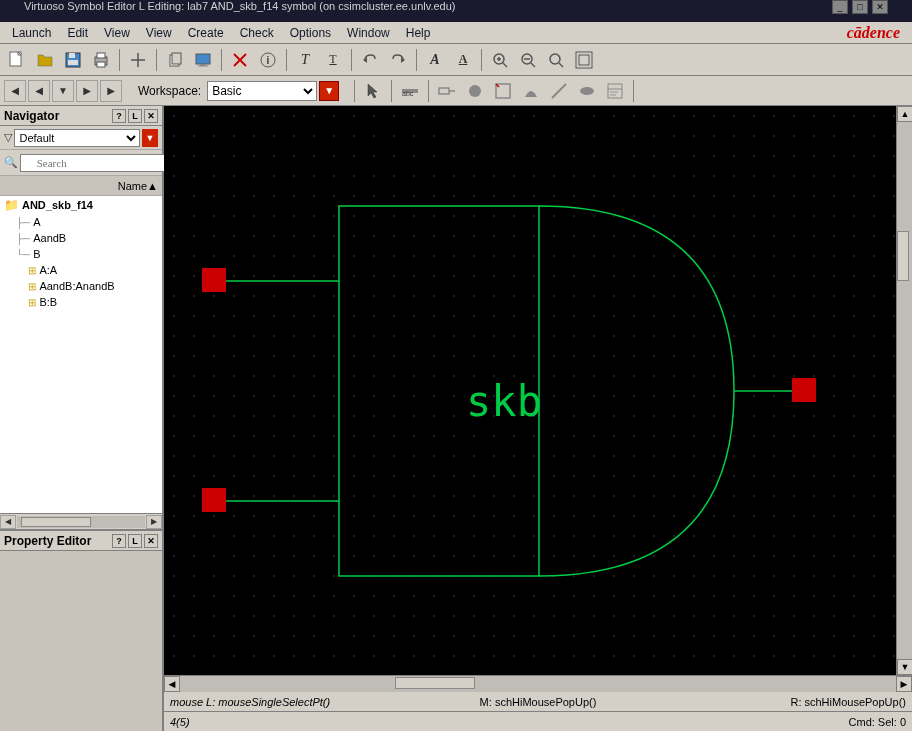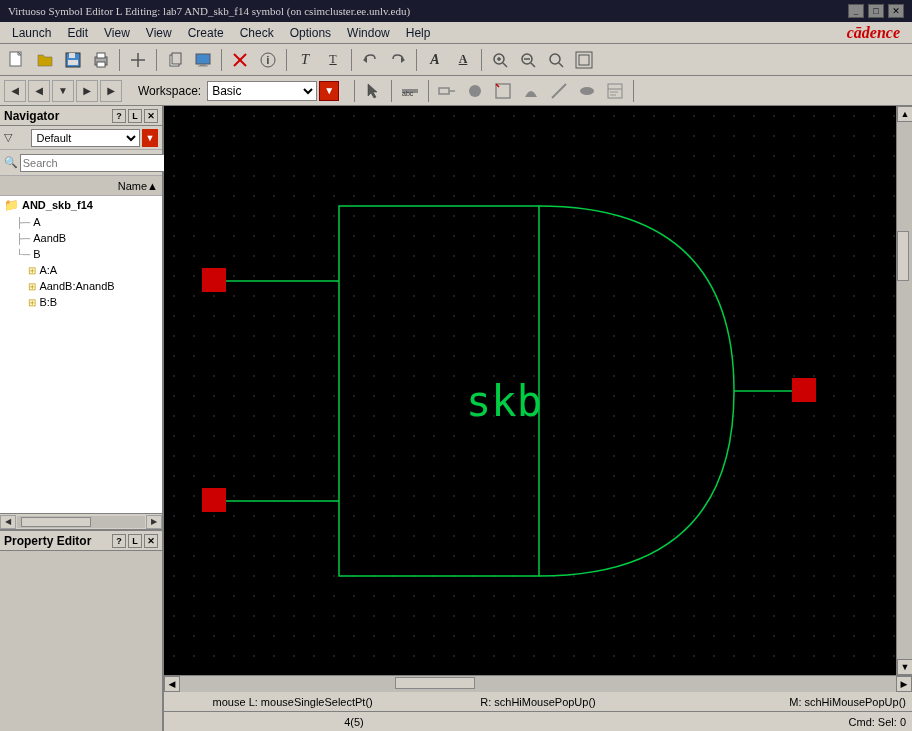--- a/index.html
+++ b/index.html
@@ -4,25 +4,23 @@
   <style>
     * { margin: 0; padding: 0; box-sizing: border-box; }
     body { width: 912px; height: 731px; overflow: hidden; font-family: Arial, sans-serif; font-size: 12px; background: #c0c0c0; }
 
     
     #title-bar {
       background: #1a1a2e;
       color: #d0d0d0;
       height: 22px;
       display: flex;
-      align-items: center;
-      padding: 0 8px;
+      padding: 0 24px;
       justify-content: space-between;
       font-size: 11px;
-      font-family: Liberation Serif, serif;
     }
     #title-bar .title-text { flex: 1; }
     #title-bar .win-controls { display: flex; gap: 4px; }
     #title-bar .win-btn {
       width: 16px; height: 14px; background: #888; border: 1px solid #555;
       font-size: 9px; display: flex; align-items: center; justify-content: center; cursor: pointer; color: #000;
     }
 
     
     #menu-bar {
@@ -136,41 +134,42 @@
       align-items: center;
       padding: 2px 4px;
       border-bottom: 1px solid #aaa;
       gap: 2px;
     }
     .filter-funnel {
       color: #333; font-size: 11px;
     }
     #filter-select {
       flex: 1; height: 18px; font-size: 11px;
-      background: white; border: 1px solid #808080; margin-left: 17px;
+      background: white; border: 1px solid #808080;
     }
     .filter-arrow {
       width: 16px; height: 18px; background: #cc2200;
       display: flex; align-items: center; justify-content: center;
       color: white; font-size: 9px; cursor: pointer;
     }
     #search-bar {
       height: 26px;
       background: #d4d0c8;
       display: flex;
       align-items: center;
       padding: 2px 4px;
       border-bottom: 1px solid #aaa;
       gap: 2px;
     }
     .search-icon { font-size: 11px; color: #555; }
     #search-input {
       flex: 1; height: 18px; font-size: 11px;
       background: white; border: 1px solid #808080;
-      padding: 0 2px;
+      padding: 0 16px;
+      font-family: Liberation Serif, serif;
     }
     .search-arrow {
       width: 16px; height: 18px; background: #cc2200;
       display: flex; align-items: center; justify-content: center;
       color: white; font-size: 9px; cursor: pointer;
     }
     #nav-col-header {
       height: 20px;
       background: #c8c4bc;
       display: flex;
@@ -239,21 +238,21 @@
       display: flex;
       align-items: center;
       padding: 0 6px;
       font-size: 11px;
       border-top: 1px solid #808080;
     }
     .status-section {
       flex: 1;
       text-align: center;
     }
-    .status-section:first-child { text-align: center; }
+    .status-section:first-child { text-align: left; font-style: italic; }
     .status-section:last-child { text-align: right; }
 
     
     #left-bottom-scroll {
       height: 16px;
       background: #d4d0c8;
       border-top: 1px solid #808080;
       display: flex;
       align-items: center;
     }
@@ -639,22 +638,22 @@
       <div id="horiz-scroll-canvas">
         <div class="horiz-scroll-arrow">◀</div>
         <div class="horiz-scroll-body">
           <div class="horiz-scroll-thumb-el"></div>
         </div>
         <div class="horiz-scroll-arrow">▶</div>
       </div>
 
       <div id="status-bar1">
         <span class="status-section">mouse L: mouseSingleSelectPt()</span>
+        <span class="status-section">M: schHiMousePopUp()</span>
         <span class="status-section">R: schHiMousePopUp()</span>
-        <span class="status-section">M: schHiMousePopUp()</span>
       </div>
 
       <div id="status-bar2">
         <span class="status-section">4(5)</span>
         <span class="status-section">Cmd: Sel: 0</span>
       </div>
     </div>
   </div>
 </div>
 

